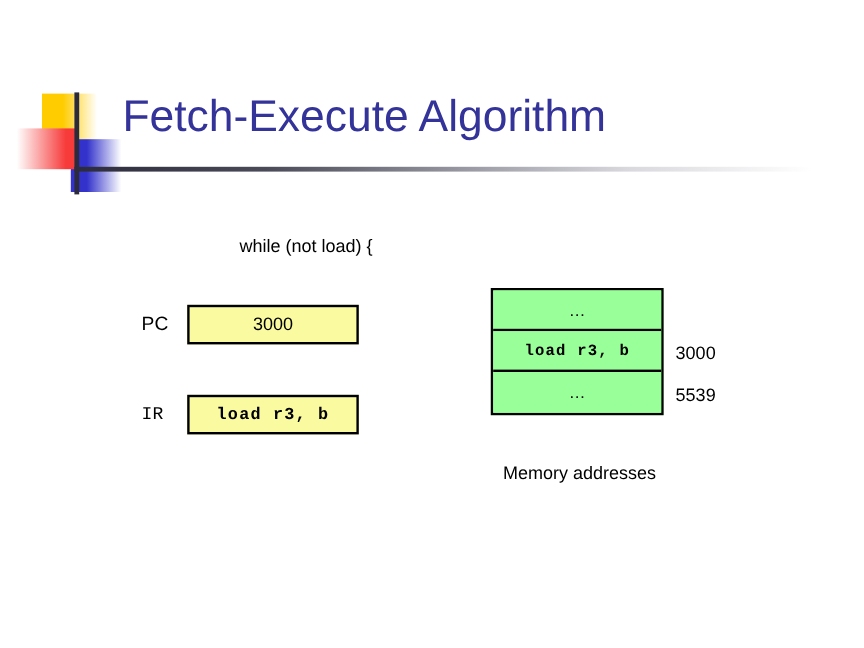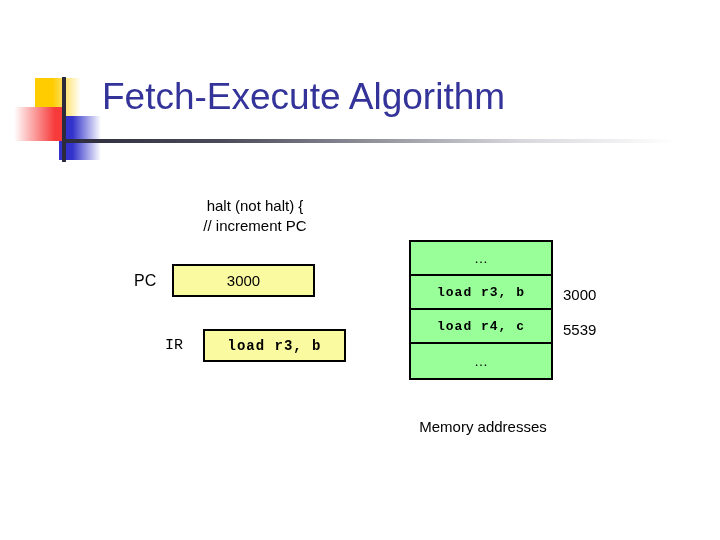--- a/index.html
+++ b/index.html
@@ -92,22 +92,22 @@
   #pseudocode .code-line {
     white-space: pre;
   }
 
   
   .reg-row {
     position: absolute;
     display: flex;
     align-items: center;
   }
-  #reg-pc-row { left: 118px; top: 264px; margin-left: 16px; }
-  #reg-ir-row { left: 118px; top: 329px; margin-left: 47px; }
+  #reg-pc-row { left: 118px; top: 254px; }
+  #reg-ir-row { left: 118px; top: 329px; }
 
   .reg-label {
     width: 38px;
     font-size: 16px;
     color: #000000;
     text-align: left;
   }
   .reg-label.mono {
     font-family: "Liberation Mono", "DejaVu Sans Mono", monospace;
     font-size: 15px;
@@ -177,21 +177,21 @@
     font-size: 15px;
     color: #000000;
   }
   #addr-0 { top: 286px; }
   #addr-1 { top: 321px; }
 
   
   #memory-caption {
     position: absolute;
     left: 403px;
-    top: 418px;
+    top: 386px;
     width: 160px;
     text-align: center;
     font-size: 15px;
     color: #000000;
     white-space: nowrap;
   }
 </style>
 </head>
 <body>
 
@@ -199,22 +199,21 @@
   <div class="deco-sq" id="deco-yellow"></div>
   <div class="deco-sq" id="deco-blue"></div>
   <div class="deco-sq" id="deco-red"></div>
   <div id="deco-vline"></div>
   <div id="deco-hline"></div>
 </div>
 
 <div id="page-title">Fetch-Execute Algorithm</div>
 
 <div id="pseudocode">
-  <div class="code-line">halt (not halt) {</div>
-  <div class="code-line">// increment PC</div>
+  <div class="code-line">while (not load) {</div>
 </div>
 
 <div class="reg-row" id="reg-pc-row">
   <div class="reg-label">PC</div>
   <div class="reg-box">
     <span class="reg-value">3000</span>
   </div>
 </div>
 
 <div class="reg-row" id="reg-ir-row">
@@ -225,23 +224,20 @@
 </div>
 
 <div id="memory-table">
   <div class="mem-cell">
     <span class="mem-text ellipsis">…</span>
   </div>
   <div class="mem-cell">
     <span class="mem-text">load r3, b</span>
   </div>
   <div class="mem-cell">
-    <span class="mem-text">load r4, c</span>
-  </div>
-  <div class="mem-cell">
     <span class="mem-text ellipsis">…</span>
   </div>
 </div>
 
 <div class="addr-label" id="addr-0">3000</div>
 <div class="addr-label" id="addr-1">5539</div>
 
 <div id="memory-caption">Memory addresses</div>
 
 </body></html>

